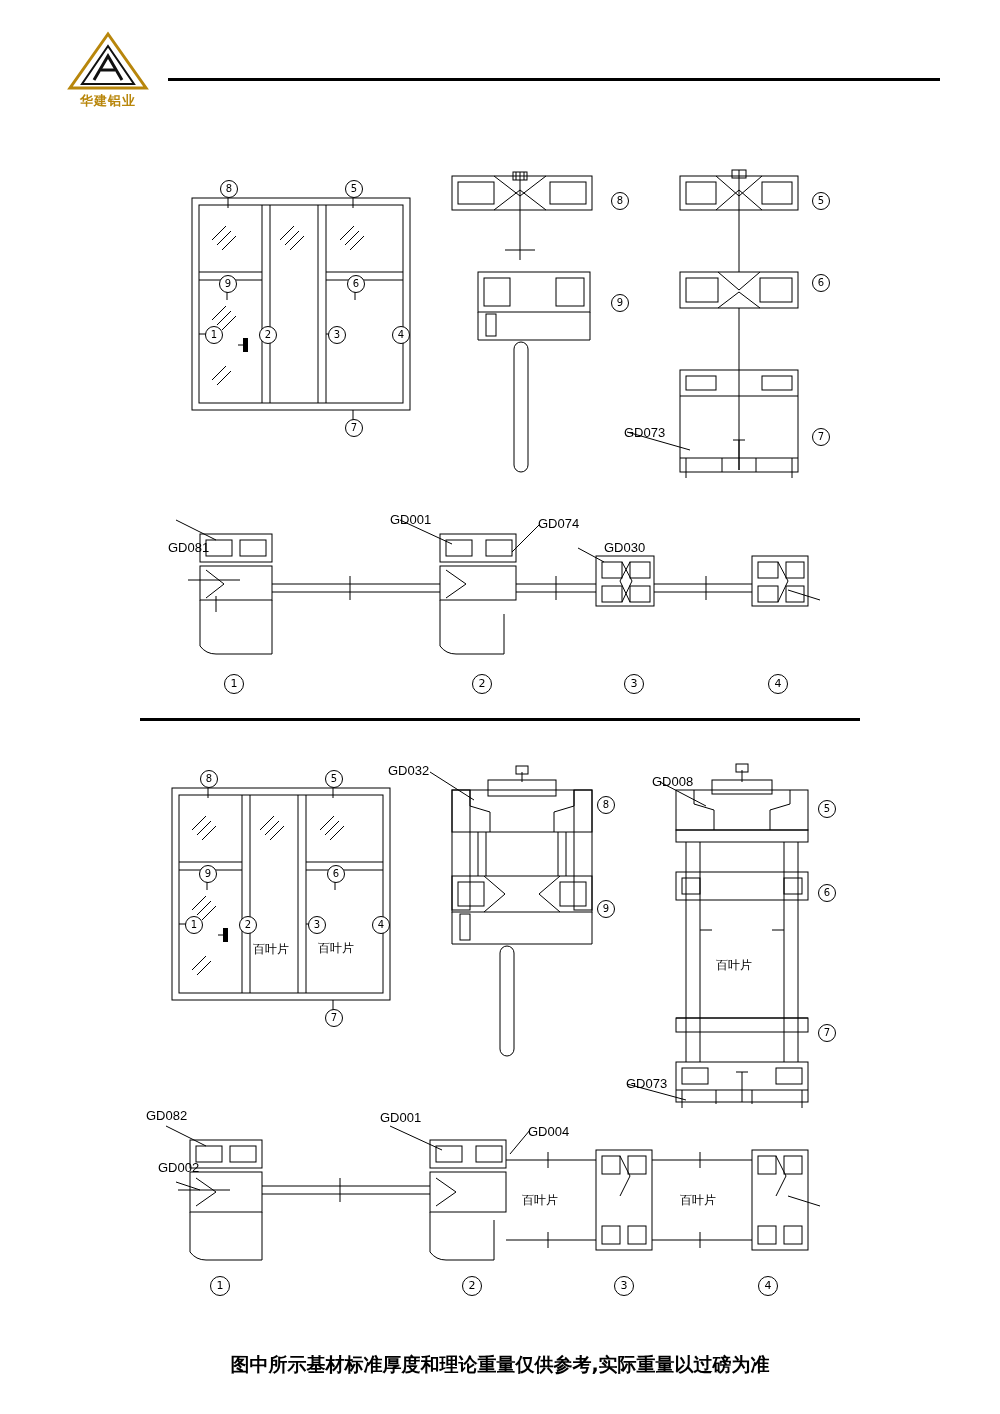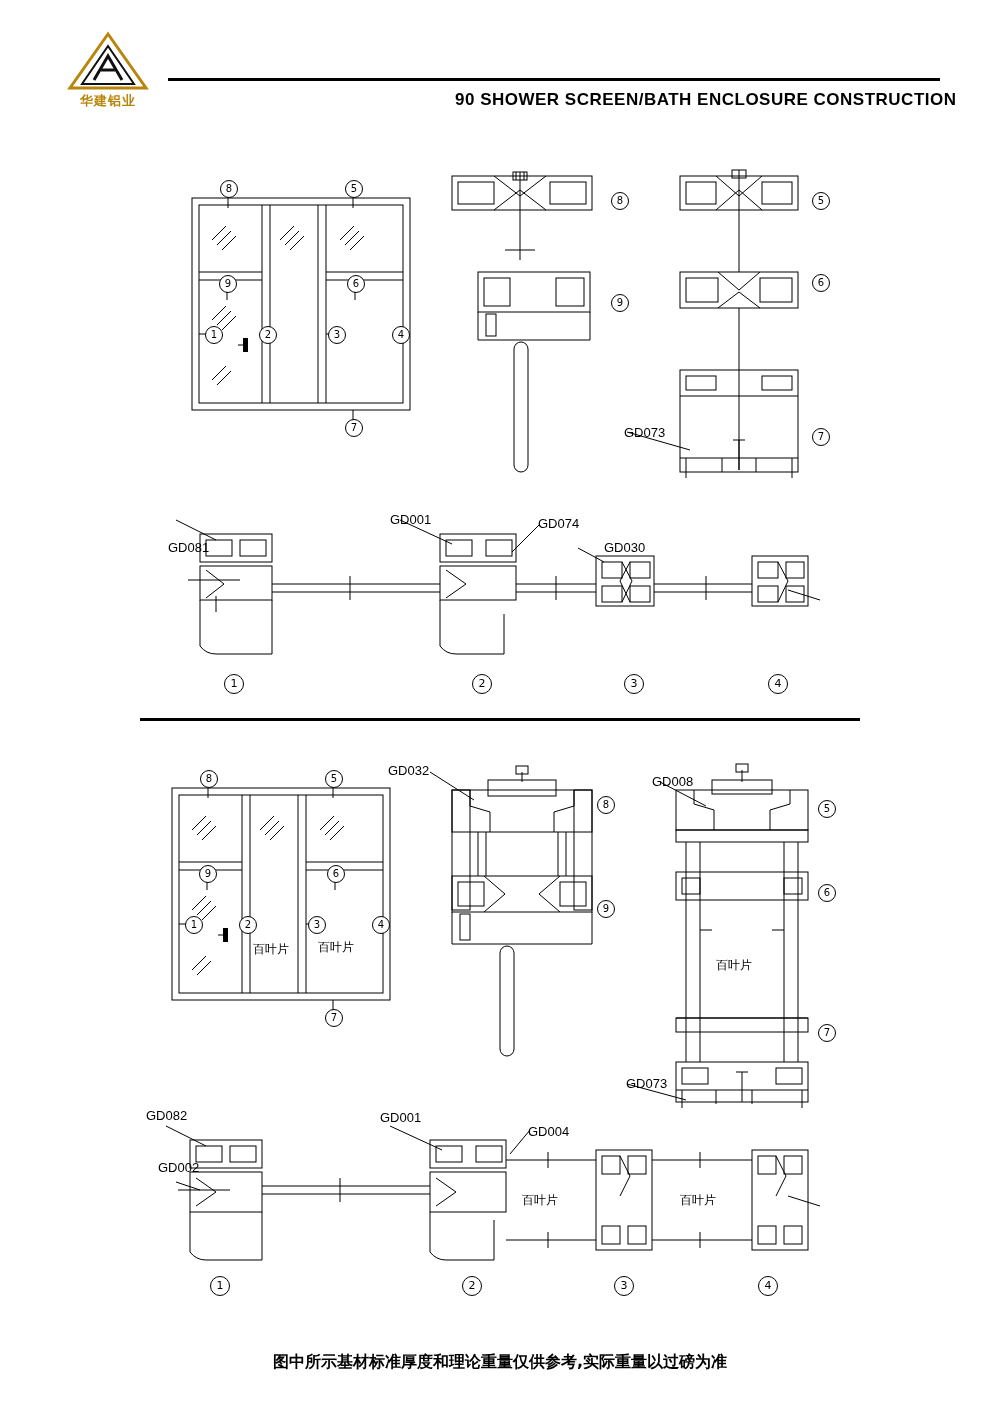--- a/index.html
+++ b/index.html
@@ -9,46 +9,45 @@
   
   .logo{position:absolute;left:60px;top:32px;width:96px;height:92px;}
   .logo .tri{position:absolute;left:8px;top:0;width:80px;height:58px;}
   .logo .name{position:absolute;left:0;top:60px;width:96px;text-align:center;font-size:13px;font-weight:bold;color:#b8860b;letter-spacing:1px;}
   .title-cn{position:absolute;left:168px;top:32px;font-size:30px;font-weight:bold;letter-spacing:2px;font-family:"DejaVu Sans",sans-serif;}
   .rule-top{position:absolute;left:168px;top:78px;width:772px;height:3px;background:#000;}
   .title-en{position:absolute;left:455px;top:90px;font-size:17px;font-weight:bold;letter-spacing:.5px;}
 
   .mid-rule{position:absolute;left:140px;top:718px;width:720px;height:3px;background:#000;}
 
-  .footer{position:absolute;left:0;top:1352px;width:100%;text-align:center;font-size:16px;font-weight:bold;font-family:"DejaVu Sans",sans-serif;}
+  .footer{position:absolute;left:0;top:1352px;width:100%;text-align:center;font-size:19px;font-weight:bold;font-family:"DejaVu Sans",sans-serif;}
 
   
   .lbl{position:absolute;font-size:13px;font-family:"Liberation Sans",sans-serif;white-space:nowrap;}
-  .cn{font-family:Liberation Mono, monospace;font-size:12px;text-align:center;}
+  .cn{font-family:Liberation Sans, sans-serif;font-size:12px;text-align:center;}
   .circ{position:absolute;width:16px;height:16px;border:1px solid #000;border-radius:50%;font-size:10px;line-height:15px;text-align:center;background:#fff;font-family:"DejaVu Sans",sans-serif;}
   .circ.big{width:18px;height:18px;line-height:17px;font-size:11px;}
   svg{position:absolute;left:0;top:0;overflow:visible;}
 </style>
 </head>
 <body>
 
 <div class="sheet">
 
   <div class="logo">
     <svg class="tri" viewBox="0 0 80 58">
       <polygon points="40,2 78,56 2,56" fill="none" stroke="#b8860b" stroke-width="3"></polygon>
       <polygon points="40,14 66,52 14,52" fill="none" stroke="#111" stroke-width="2"></polygon>
       <path d="M26 48 L40 24 L54 48" fill="none" stroke="#111" stroke-width="3"></path>
       <path d="M33 38 L47 38" stroke="#111" stroke-width="3"></path>
     </svg>
     <div class="name">华建铝业</div>
   </div>
 
   <div class="rule-top"></div>
-  <div class="title-en">90 SHOWER SCREEN/BATH ENCLOSURE  CONSTRUCTION</div>
 
   <div class="mid-rule"></div>
 
   <svg width="1000" height="1414">
     <g stroke="#000" fill="none" stroke-width="1">
 
       <rect x="192" y="198" width="218" height="212"></rect>
       <rect x="199" y="205" width="204" height="198"></rect>
       <line x1="262" y1="205" x2="262" y2="403"></line>
       <line x1="270" y1="205" x2="270" y2="403"></line>

